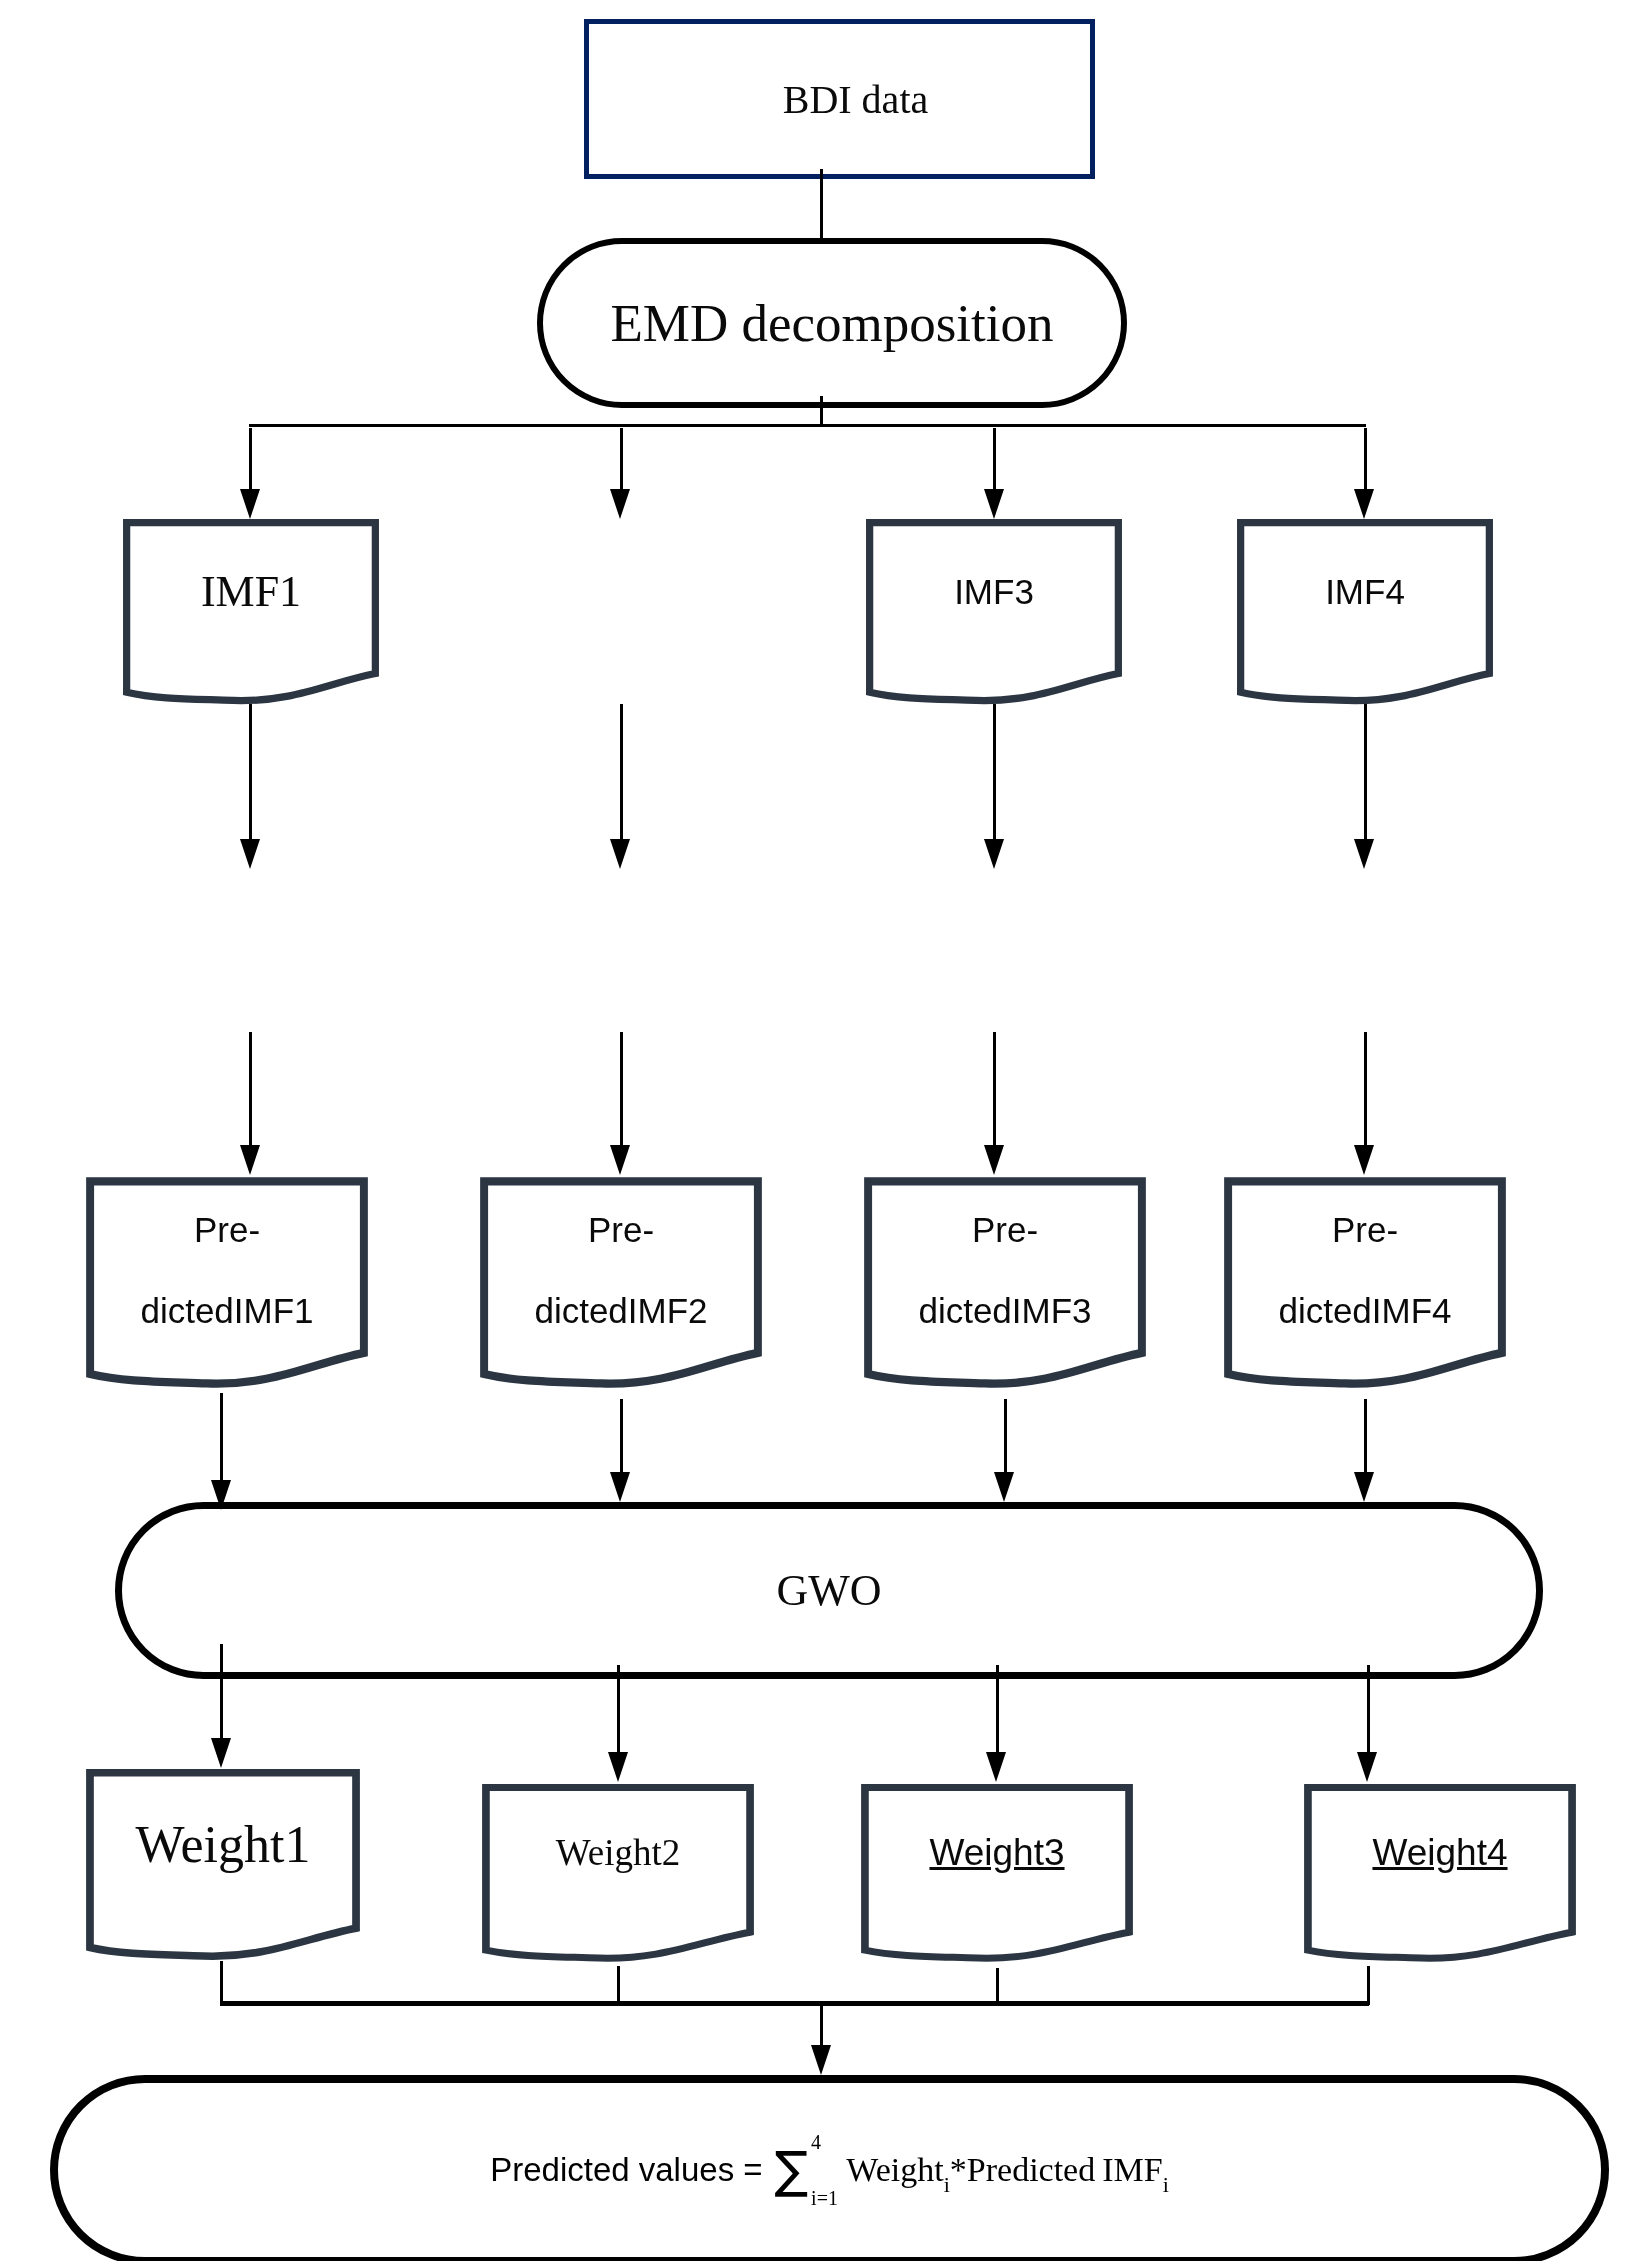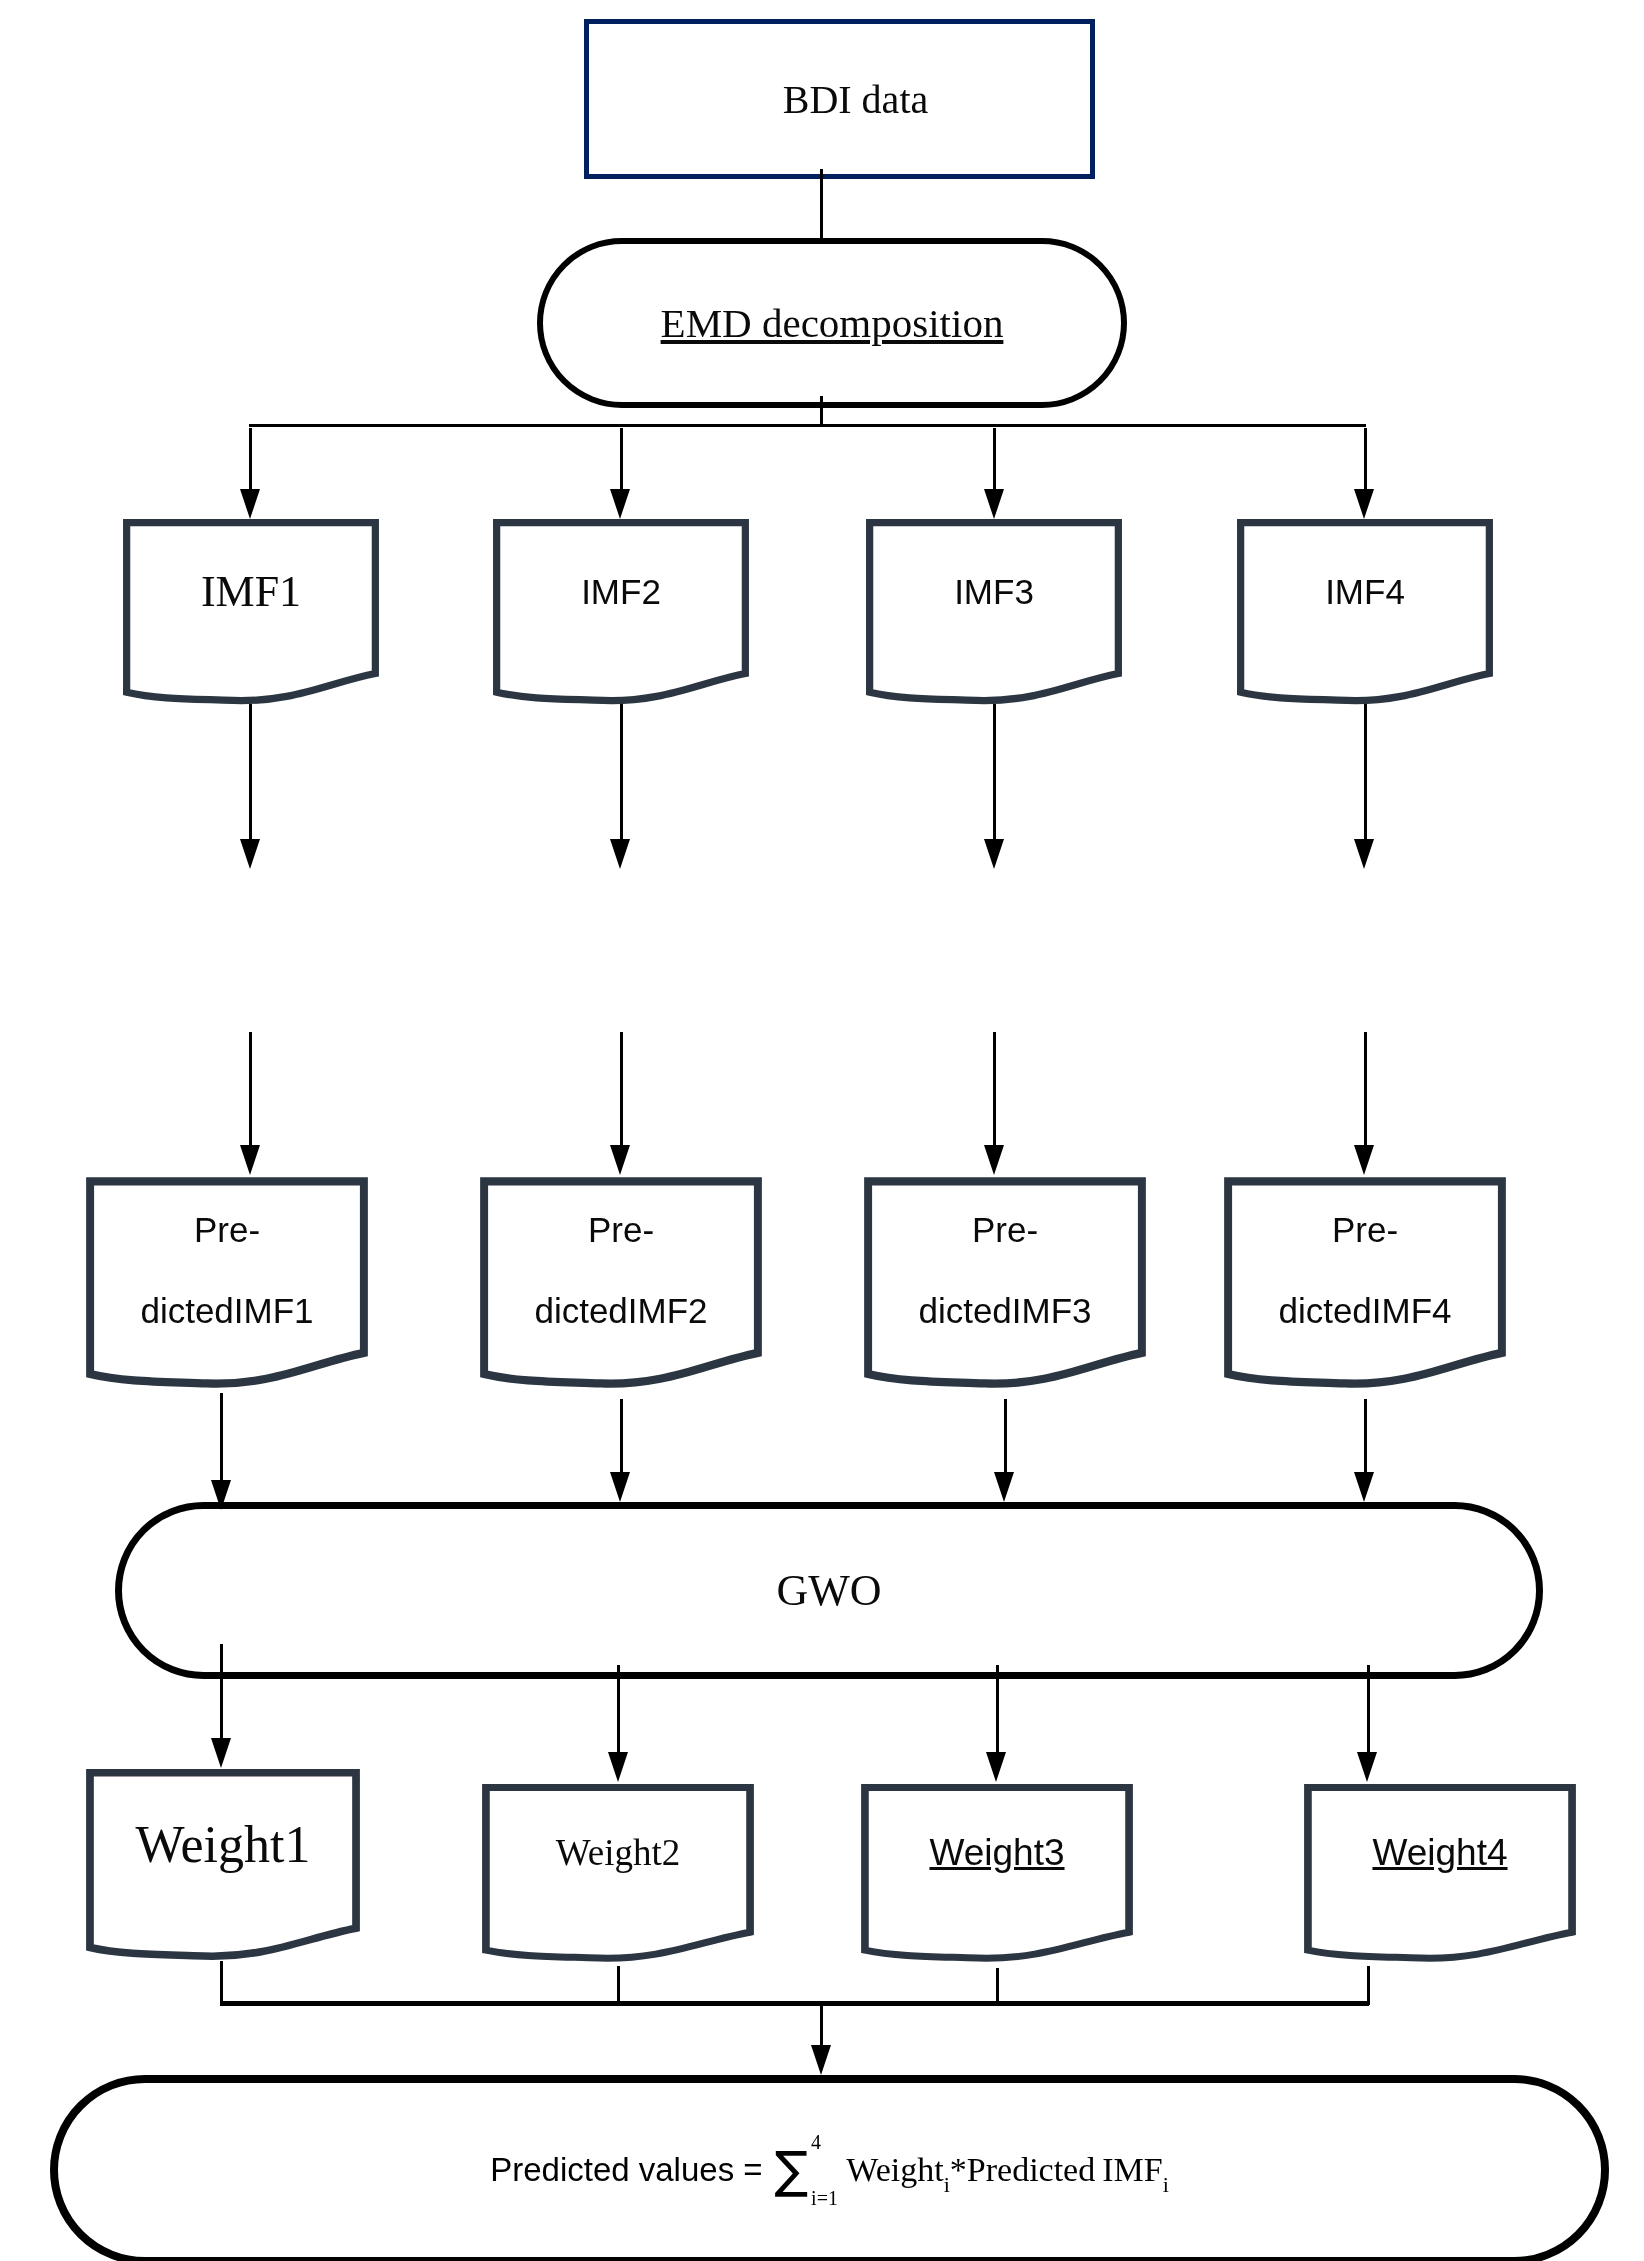--- a/index.html
+++ b/index.html
@@ -38,21 +38,21 @@
   .hline{position:absolute;background:var(--line-black,#000);}
   .ahead{
     position:absolute;width:0;height:0;
     border-left:10.5px solid transparent;border-right:10.5px solid transparent;
     border-top:30.5px solid var(--line-black,#000);
   }
   
   .f-serif{font-family:"Liberation Serif","DejaVu Serif",serif;}
   .f-sans{font-family:"Liberation Sans","DejaVu Sans",sans-serif;}
   .t-bdi{font-size:40px;}
-  .t-emd{font-size:41px;text-decoration:underline;}
+  .t-emd{font-size:53px;}
   .t-stadium{font-size:44px;}
   .t-imf1{font-size:44px;}
   .t-imf{font-size:35px;}
   .t-pred{font-size:35px;line-height:1;}
   .t-w1{font-size:52px;}
   .t-w2{font-size:37px;}
   .t-w{font-size:37px;text-decoration:underline;}
   
   .formula{display:flex;align-items:center;justify-content:center;color:#000;}
   .fx-prefix{font-family:"Liberation Sans","DejaVu Sans",sans-serif;font-size:33px;margin-right:11.6px;}
@@ -103,26 +103,20 @@
       </span>
     </div>
   </div>
 
   <div class="doc" style="left:122px;top:518px;width:258px;height:197px;">
     <svg viewBox="0 0 500 380" preserveAspectRatio="none">
         <use href="#doc-shape"></use>
       </svg>
     <div class="lbl f-serif t-imf1">IMF1</div>
   </div>
-  <div class="doc" style="left:492px;top:518px;width:258px;height:197px;">
-    <svg viewBox="0 0 500 380" preserveAspectRatio="none">
-        <use href="#doc-shape"></use>
-      </svg>
-    <div class="lbl f-sans t-imf">IMF2</div>
-  </div>
   <div class="doc" style="left:865px;top:518px;width:258px;height:197px;">
     <svg viewBox="0 0 500 380" preserveAspectRatio="none">
         <use href="#doc-shape"></use>
       </svg>
     <div class="lbl f-sans t-imf">IMF3</div>
   </div>
   <div class="doc" style="left:1236px;top:518px;width:258px;height:197px;">
     <svg viewBox="0 0 500 380" preserveAspectRatio="none">
         <use href="#doc-shape"></use>
       </svg>

